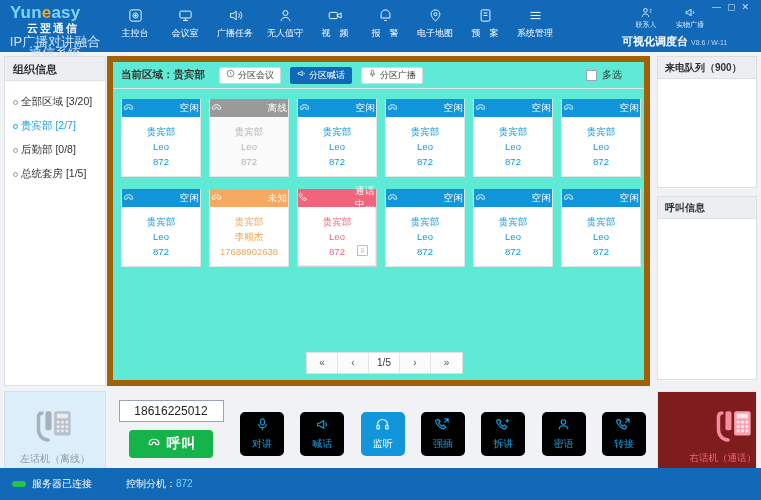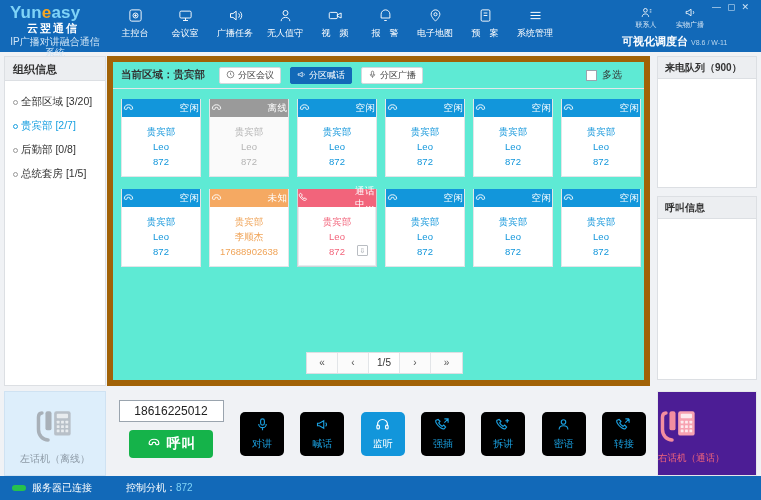--- a/index.html
+++ b/index.html
@@ -21,21 +21,21 @@
   .brand-logo {
     font-size: 17px; font-weight: bold; letter-spacing: .2px;
     color: #7fd3f7; line-height: 19px; padding-left: 4px;
   }
   .brand-logo .o { color: #f5a623; }
   .brand-cn {
     font-size: 11px; font-weight: bold; color: #fff; letter-spacing: 2px;
     text-align: center; line-height: 13px; padding-right: 10px;
   }
   .brand-sub {
-    font-size: 10px; color: #cfe4f5; line-height: 11px;
+    font-size: 13px; color: #cfe4f5; line-height: 11px;
     text-align: center; padding-right: 6px; margin-top: 1px;
   }
 
   .nav { display: flex; align-items: flex-start; padding-top: 5px; flex: 1; }
   .nav-item {
     width: 50px; text-align: center; color: #fff; cursor: pointer;
     padding-top: 3px;
   }
   .nav-item .ico { display: block; height: 17px; line-height: 17px; }
   .nav-item .ico svg { vertical-align: top; }
@@ -115,21 +115,21 @@
   }
   .main-toolbar {
     height: 27px; border-bottom: 1px solid #e4e7ea;
     display: flex; align-items: center; padding: 0 8px;
   }
   .cur-area { font-size: 10.5px; color: #333; font-weight: bold; margin-right: 14px; white-space: nowrap; }
   .tbtn {
     display: inline-flex; align-items: center; height: 17px;
     padding: 0 6px; margin-right: 9px; border: 1px solid #d3d8dd;
     border-radius: 2px; background: #fff; font-size: 9px; color: #444;
-    cursor: pointer; white-space: nowrap;
+    cursor: pointer; white-space: nowrap; font-family: Liberation Mono, monospace;
   }
   .tbtn svg { margin-right: 3px; }
   .tbtn.primary { background: #1269b8; border-color: #1269b8; color: #fff; }
   .multi {
     margin-left: auto; display: inline-flex; align-items: center;
     font-size: 10px; color: #333; cursor: pointer; padding-right: 14px;
   }
   .cbox {
     width: 11px; height: 11px; border: 1px solid #9aa4ae; background: #fff;
     display: inline-block; margin-right: 5px;
@@ -212,29 +212,29 @@
     font-size: 10px; font-weight: bold; color: #333; padding-left: 7px;
     white-space: nowrap;
   }
   .rpanel-bd { background: #fff; }
   #queue-panel .rpanel-bd { height: 108px; }
   #callinfo-panel .rpanel-bd { height: 160px; }
   #callinfo-panel { margin-top: 8px; }
 
   .rphone {
     position: absolute; left: 657px; top: 391px; width: 100px; height: 85px;
-    background: #4c1d95; border: 1px solid #e6e8ea;
-    display: flex; flex-direction: column; align-items: flex-start; justify-content: center;
+    background: #7f1d1d; border: 1px solid #e6e8ea;
+    display: flex; flex-direction: column; align-items: flex-end; justify-content: center;
   }
   .rphone .pico { height: 48px; display:flex; align-items:center; }
   .rphone .plbl { font-size: 9.5px; color: #f2647b; margin-top: 2px; }
 
   
   .statusbar {
-    position: absolute; left: 0; bottom: 0; width: 761px; height: 24px;
+    position: absolute; left: 0; bottom: 0; width: 761px; height: 32px;
     background: #1269b8; display: flex; align-items: center;
     color: #fff; font-size: 10px;
   }
   .sb-led {
     width: 14px; height: 6px; border-radius: 3px; background: #27c24c;
     margin: 0 6px 0 12px;
   }
   .sb-item { margin-right: 34px; white-space: nowrap; }
   .sb-item .val { color: #7fd3f7; }
 </style>

